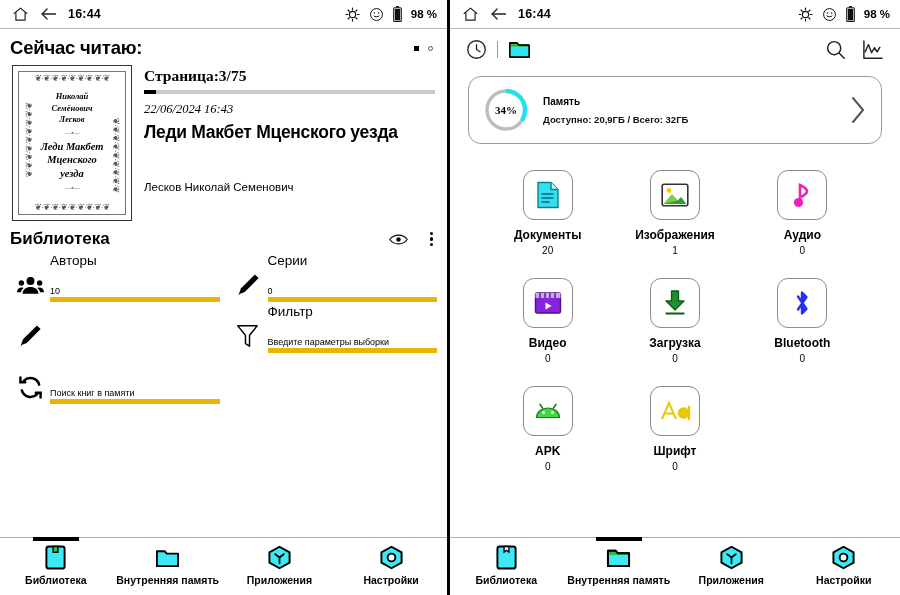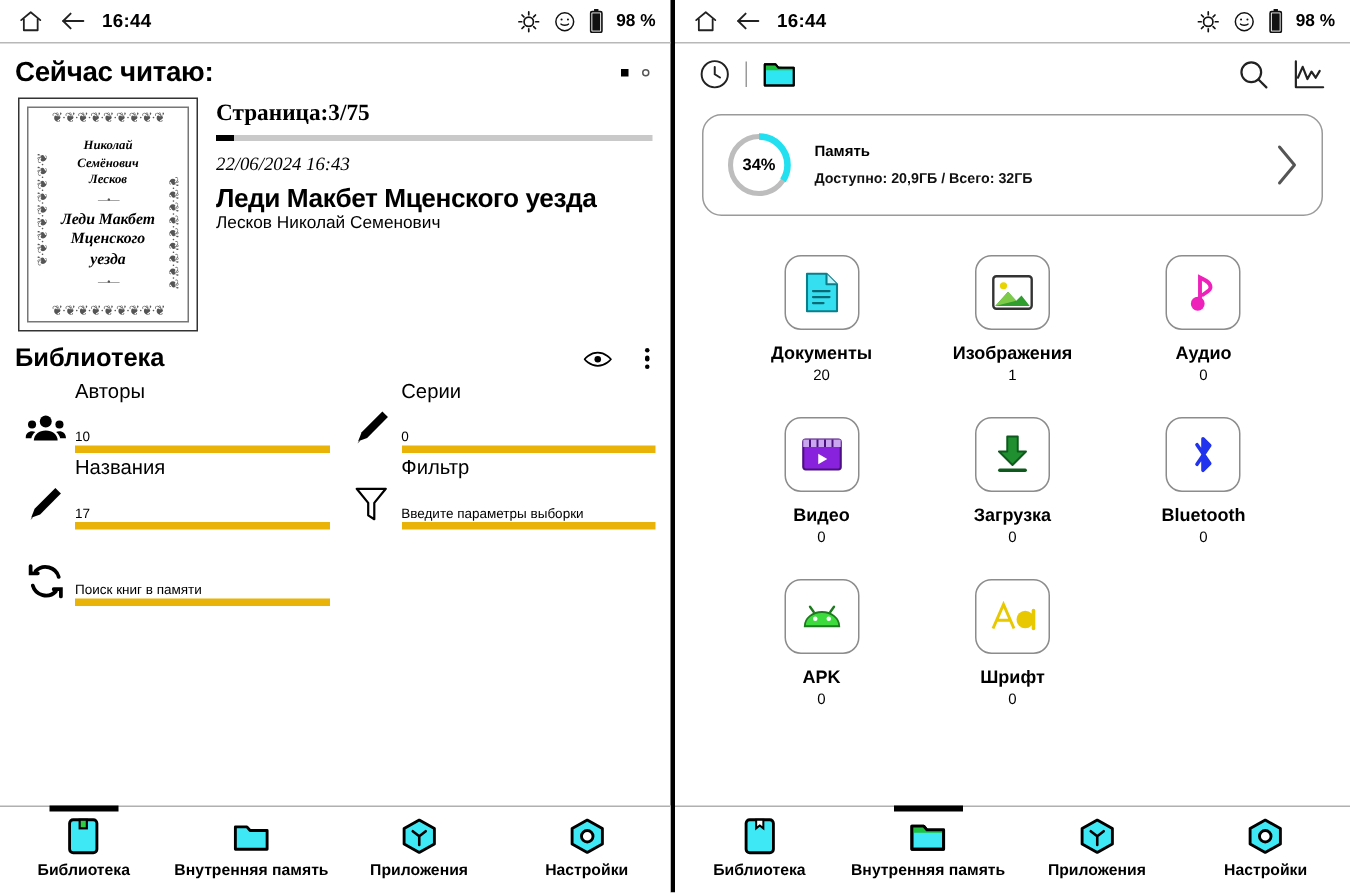--- a/index.html
+++ b/index.html
@@ -64,21 +64,21 @@
   .cv-author { font-size: 8.5px; font-weight: bold; font-style: italic; text-align: center; line-height: 1.35; }
   .cv-rule { font-size: 7px; color: #555; margin: 3px 0; letter-spacing: -1px; }
   .cv-title { font-size: 10.5px; font-weight: bold; font-style: italic; text-align: center; line-height: 1.3; padding: 0 4px; }
 
   .book-meta { flex: 1; padding-left: 12px; padding-top: 2px; min-width: 0; }
   .page-line { font-family: "Liberation Serif", serif; font-size: 15.5px; font-weight: bold; }
   .prog-track { height: 4px; background: #c9c9c9; margin-top: 5px; position: relative; }
   .prog-fill { position: absolute; left: 0; top: 0; bottom: 0; background: #000; }
   .book-date { font-family: "Liberation Serif", serif; font-style: italic; font-size: 12.5px; margin-top: 8px; }
   .book-title { font-size: 17.5px; font-weight: bold; margin-top: 5px; line-height: 1.18; letter-spacing: -.3px; }
-  .book-author { font-size: 11.5px; }
+  .book-author { font-size: 11.5px; margin-top: 38px; }
 
   
   .lib-head { display: flex; align-items: center; padding: 8px 14px 0 10px; }
   .lib-title { font-size: 17px; font-weight: bold; }
   .lib-actions { margin-left: auto; display: flex; align-items: center; gap: 22px; }
   .kebab { display: flex; flex-direction: column; gap: 2.5px; }
   .kebab i { width: 3.2px; height: 3.2px; background: #000; border-radius: 50%; display: block; }
 
   .lib-grid { display: grid; grid-template-columns: 1fr 1fr; column-gap: 8px; padding: 2px 10px 0 10px; }
   .lib-cell { display: flex; padding-top: 3px; min-height: 51px; }
@@ -96,21 +96,21 @@
   .tb-left { display: flex; align-items: center; gap: 10px; }
   .tb-sep { width: 1px; height: 17px; background: #9a9a9a; }
   .tb-right { margin-left: auto; display: flex; align-items: center; gap: 16px; }
 
   .mem-card {
     margin: 10px 18px 0 18px;
     border: 1px solid #9a9a9a; border-radius: 13px;
     height: 68px; display: flex; align-items: center;
     padding: 0 14px 0 14px;
   }
-  .ring { position: relative; width: 46px; height: 46px; flex: 0 0 46px; }
+  .ring { position: relative; width: 46px; height: 46px; flex: 0 0 46px; font-family: Liberation Serif, serif; }
   .ring svg { display: block; }
   .ring-lbl {
     position: absolute; inset: 0; display: flex; align-items: center; justify-content: center;
     font-size: 11px; font-weight: bold;
   }
   .mem-txt { padding-left: 14px; flex: 1; min-width: 0; }
   .mem-title { font-size: 10px; font-weight: bold; }
   .mem-sub { font-size: 9.5px; font-weight: bold; margin-top: 7px; color: #111; }
   .chev { color: #555; font-size: 0; }
 
@@ -280,24 +280,20 @@
           </div>
         </div>
 
         <div class="lib-cell">
           <div class="lib-ic">
             <svg width="26" height="24" viewBox="0 0 26 26" fill="#000">
                 <path d="M20.5 1.5 24.5 5.5 9.5 20.5 3 23l2.5-6.5z"></path>
                 <path d="M2.5 24.5 4.2 23 3.7 22.5z"></path>
               </svg>
           </div>
-          <div class="lib-body">
-            <div class="lib-label">Названия</div>
-            <div class="lib-field val">17</div>
-          </div>
         </div>
 
         <div class="lib-cell">
           <div class="lib-ic">
             <svg width="23" height="24" viewBox="0 0 24 26" fill="none" stroke="#000" stroke-width="1.6" stroke-linejoin="round">
                 <path d="M1.5 2h21l-8.3 10.2V24l-4.4-2.8V12.2z"></path>
               </svg>
           </div>
           <div class="lib-body">
             <div class="lib-label">Фильтр</div>

